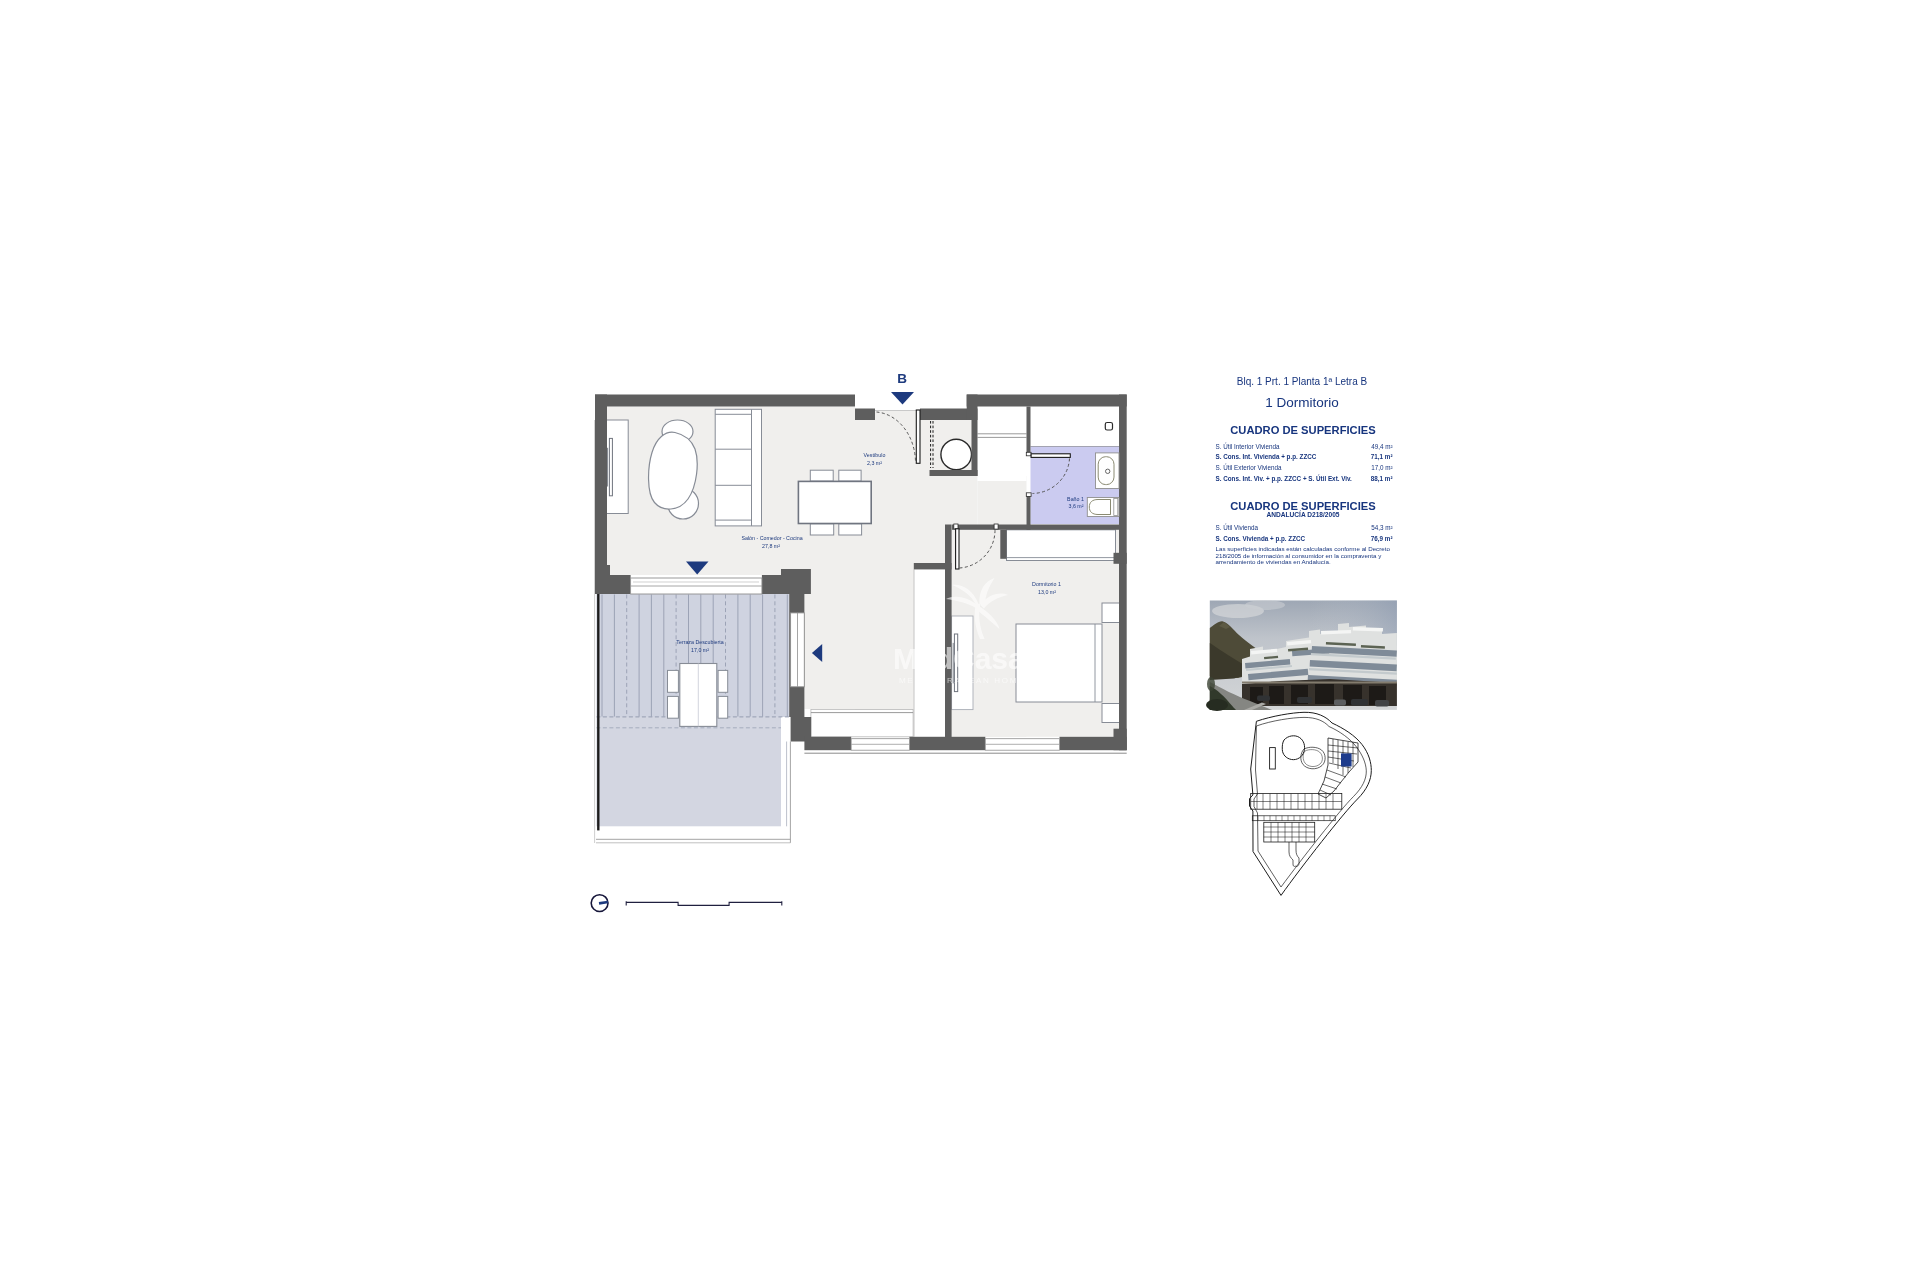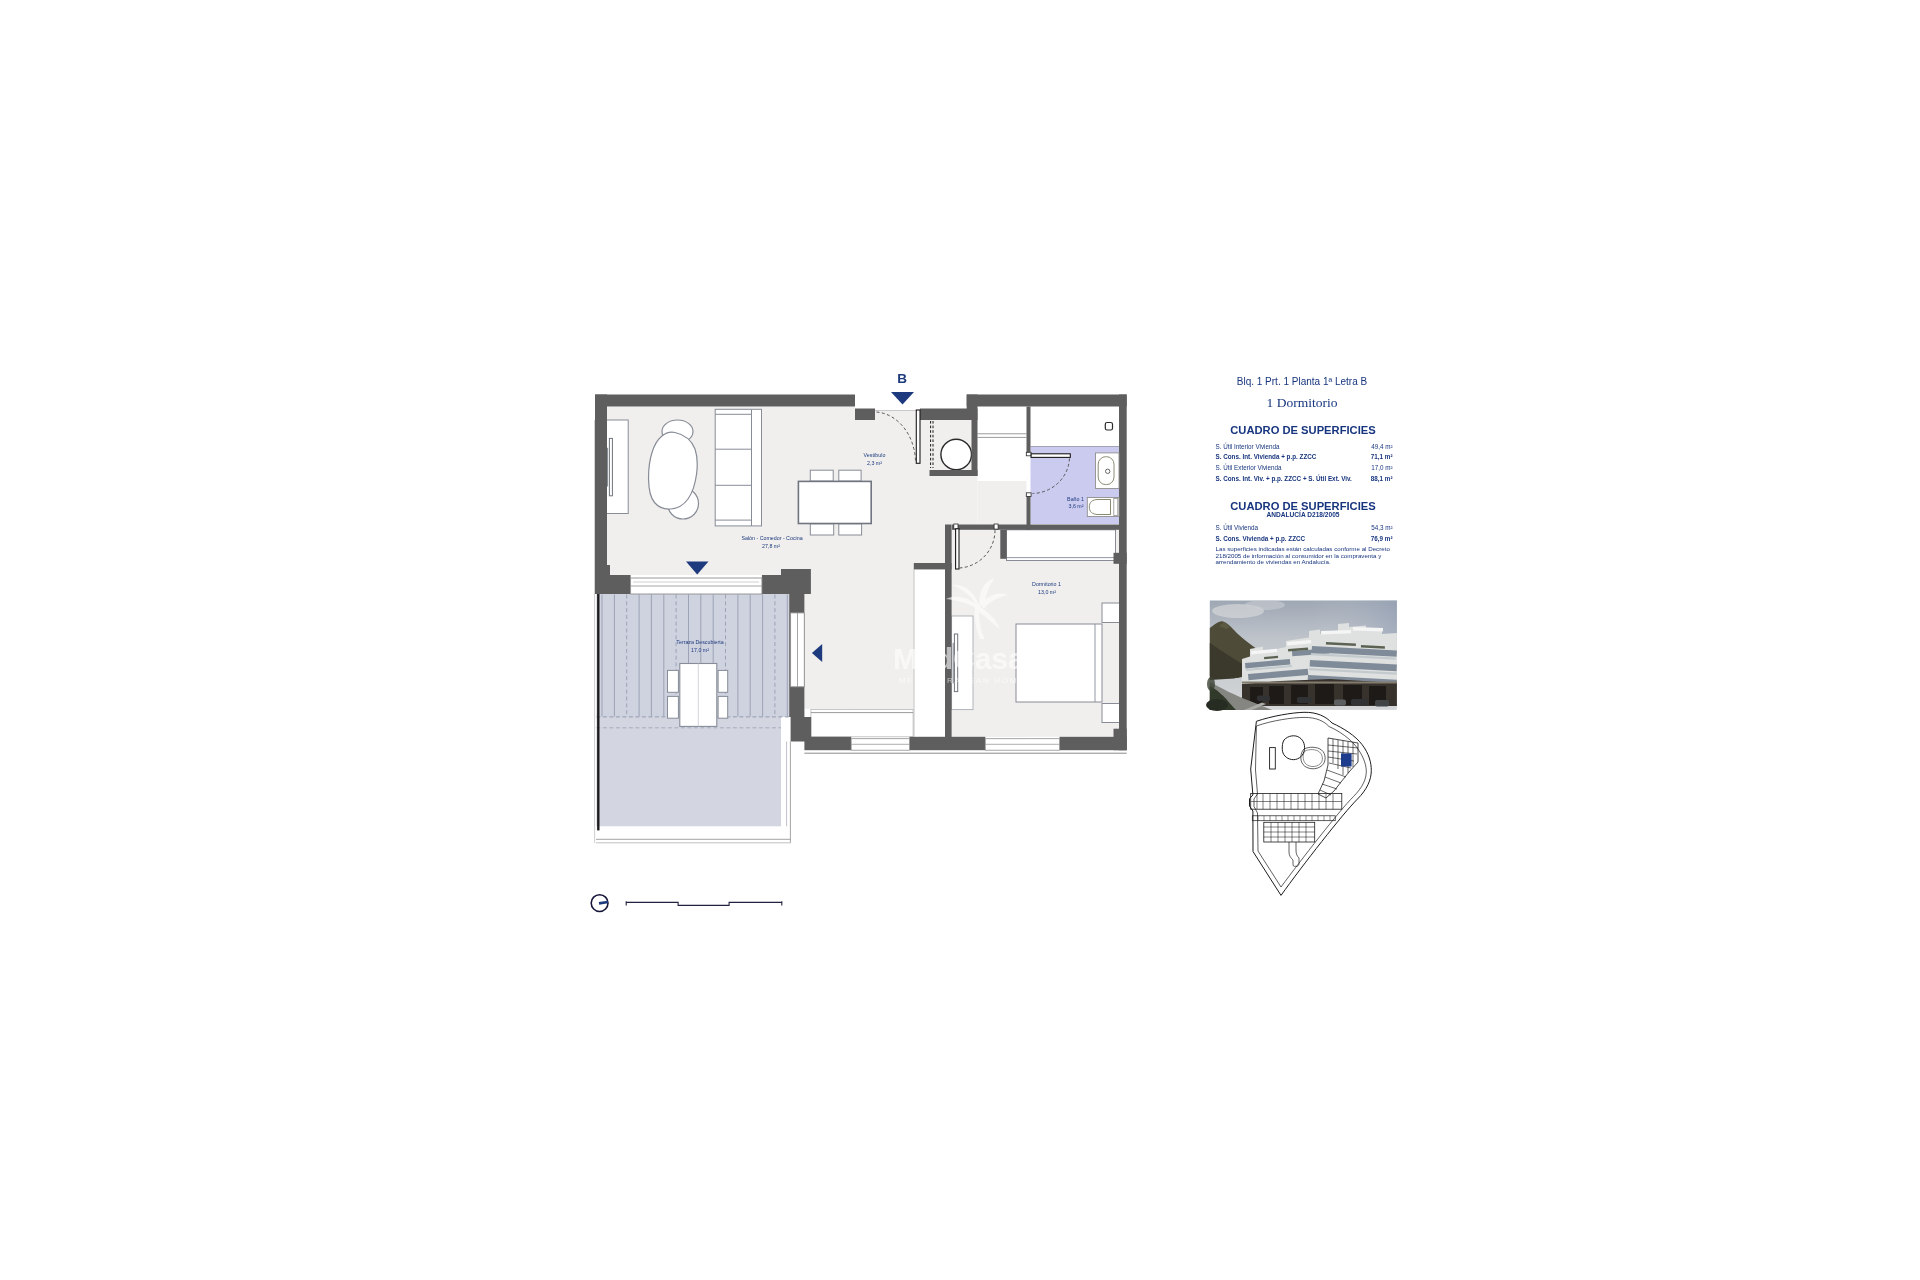--- a/index.html
+++ b/index.html
@@ -372,21 +372,21 @@
 <path d="M 1263.8 832 L 1314.7 832 M 1271 822.3 L 1271 842 M 1278 822.3 L 1278 842 M 1285 822.3 L 1285 842 M 1292 822.3 L 1292 842 M 1299 822.3 L 1299 842 M 1306 822.3 L 1306 842 M 1263.8 827 L 1314.7 827 M 1263.8 837 L 1314.7 837" stroke-width="0.55"></path>
 
 <path d="M 1289 842 L 1289 852 C 1289 856 1291 858 1293 860 L 1293 864 M 1296 842 L 1296 850 C 1296 854 1297 856 1299 858 L 1299 863 C 1299 866 1297 867 1295 866 M 1293 864 C 1293 866.5 1294.5 867 1295 866" stroke-width="0.7"></path>
 </g>
 
 <rect x="1341" y="753.4" width="10.6" height="13.1" fill="#1e3c8c" stroke="none"></rect>
 </svg>
 
 <div class="abs navy" style="left:1182px;top:375.5px;width:240px;text-align:center;font-size:10px;">Blq. 1 Prt. 1 Planta 1ª Letra B</div>
 
-<div class="abs navy" style="left:1182px;top:394.8px;width:240px;text-align:center;font-size:13.5px;font-family:Liberation Serif, serif;">1 Dormitorio</div>
+<div class="abs navy" style="left:1182px;top:394.8px;width:240px;text-align:center;font-size:13.5px;">1 Dormitorio</div>
 
 <div class="abs navy" style="left:1182px;top:424px;width:242px;text-align:center;font-size:11.2px;font-weight:bold;">CUADRO DE SUPERFICIES</div>
 
 <div class="abs navy" style="left:1215.5px;top:442.6px;width:177px;font-size:6.3px;white-space:nowrap;">
   <div style="display:flex;justify-content:space-between;height:10.7px;">
       <span>S. Útil Interior Vivienda</span>
       <span>49,4 m²</span>
     </div>
   <div style="display:flex;justify-content:space-between;height:10.7px;font-weight:bold;">
       <span>S. Cons. Int. Vivienda + p.p. ZZCC</span>

